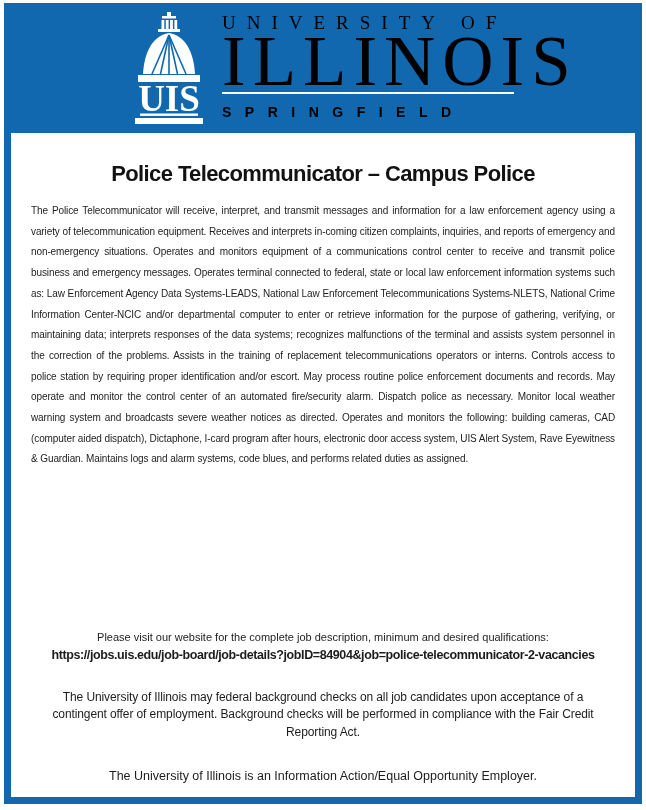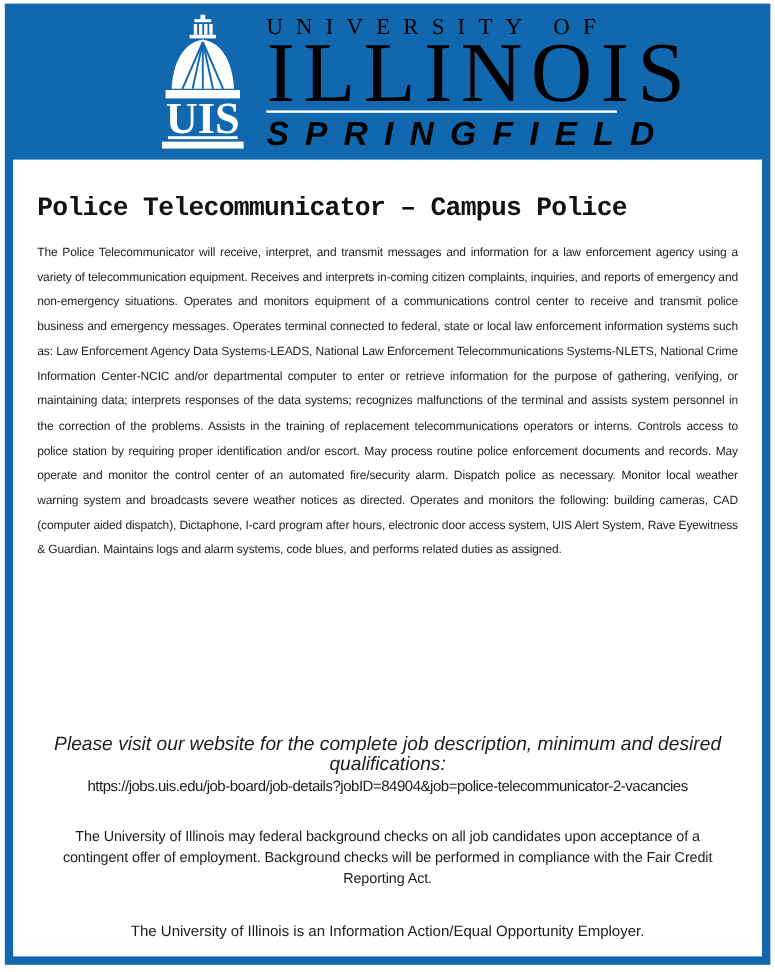--- a/index.html
+++ b/index.html
@@ -19,43 +19,41 @@
   .lt1{
     font-family:"Liberation Serif", serif;
     font-size:19px;line-height:22px;letter-spacing:11px;white-space:nowrap;
   }
   .lt2{
     font-family:Liberation Serif, serif;
     font-size:71px;line-height:54px;letter-spacing:7px;white-space:nowrap;
   }
   .lt-rule{height:2px;background:#ffffff;margin:4px 0 6px 0;width:292px;}
   .lt3{
-    font-weight:bold;font-size:28px;line-height:24px;letter-spacing:13.5px;
+    font-weight:bold;font-size:14px;line-height:24px;letter-spacing:13.5px;
     white-space:nowrap;
-    font-style:italic;
   }
 
   
   .content{
     position:absolute;top:130px;left:7px;right:7px;bottom:7px;
     background:#ffffff;overflow:hidden;color:#1d1d1d;
   }
   .job-title{
-    margin:26px 20px 0 20px;
+    margin:26px 20px 0 20px;text-align:center;
     font-size:22px;line-height:30px;font-weight:bold;color:#121212;
     letter-spacing:-0.6px;
-    font-family:Liberation Mono, monospace;
   }
   .desc{
     margin:12px 20px 0 20px;text-align:justify;
     font-size:10px;line-height:20.7px;letter-spacing:-0.1px;
   }
   .abs{position:absolute;left:20px;right:20px;text-align:center;background:#ffffff;}
-  .note{bottom:151px;font-size:16px;line-height:17px;font-style:italic;}
-  .url{bottom:133px;font-size:12.5px;font-weight:normal;letter-spacing:-0.4px;white-space:nowrap;line-height:17px;}
+  .note{bottom:151px;font-size:11px;line-height:17px;}
+  .url{bottom:133px;font-size:12.5px;font-weight:bold;letter-spacing:-0.4px;white-space:nowrap;line-height:17px;}
   .deadline{bottom:103px;font-size:13.5px;font-weight:bold;line-height:18px;}
   .bgcheck{bottom:56px;font-size:12px;line-height:17.5px;letter-spacing:-0.1px;padding:0 10px;}
   .eoe{bottom:12px;font-size:12.5px;line-height:17.5px;}
 </style>
 </head>
 <body>
 
 <div class="page">
   <div class="frame">
 

